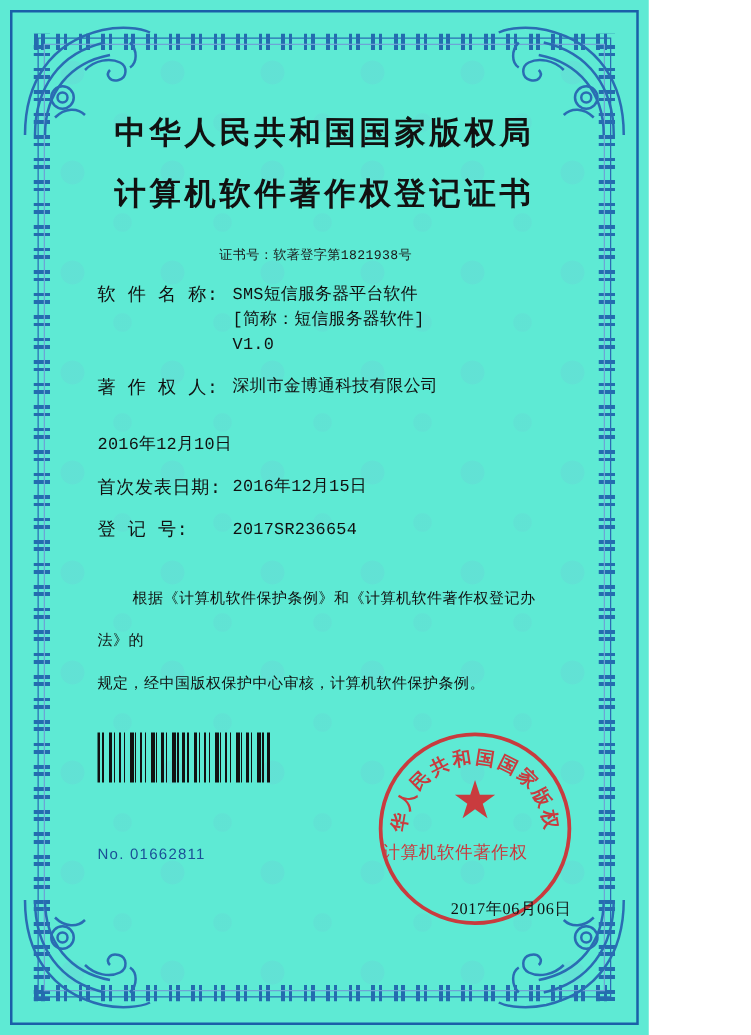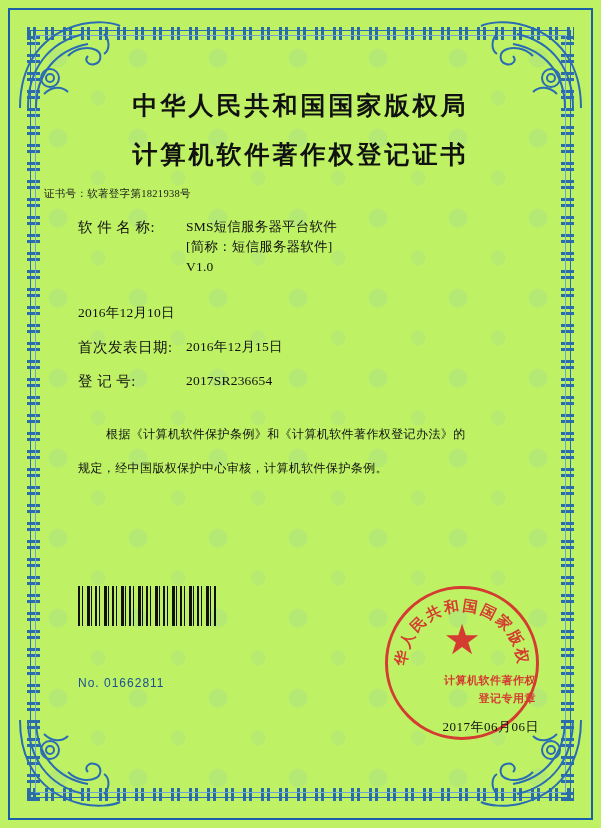--- a/index.html
+++ b/index.html
@@ -8,24 +8,24 @@
     background: #ffffff;
   }
   body {
     width: 601px;
     height: 828px;
     font-family: "Liberation Serif", "DejaVu Serif", serif;
     overflow: hidden;
   }
   .certificate {
     position: relative;
-    width: 601px;
+    width: 519px;
     height: 828px;
     box-sizing: border-box;
-    background: #bef264;
+    background: #5eead4;
     overflow: hidden;
     padding-left: 32px;
   }
 
   
   .border-outer {
     position: absolute;
     left: 8px; top: 8px; right: 8px; bottom: 8px;
     border: 2px solid #1a5fa8;
     box-sizing: border-box;
@@ -94,32 +94,34 @@
   }
   .title-2 {
     font-size: 25px;
     letter-spacing: 3px;
     color: #111;
     font-weight: 700;
     margin-top: 16px;
     font-family: Liberation Serif, serif;
   }
   .cert-no {
-    text-align: left;
+    text-align: center;
     font-size: 10.5px;
     color: #1a1a1a;
-    margin-top: 16px;
+    margin-top: 26px;
     padding-right: 14px;
     letter-spacing: 0.3px;
+    font-family: Liberation Mono, monospace;
   }
 
   .fields {
     margin-top: 16px;
     padding-left: 34px;
     padding-right: 22px;
+    font-family: Liberation Mono, monospace;
   }
   .field-row {
     display: flex;
     align-items: flex-start;
     margin-bottom: 14px;
   }
   .field-label {
     width: 108px;
     flex: 0 0 108px;
     font-size: 14.5px;
@@ -196,23 +198,23 @@
     transform: translateX(-50%);
     font-size: 42px;
     line-height: 42px;
     color: #d8232a;
     font-family: "DejaVu Sans", sans-serif;
   }
   .seal .line1, .seal .line2 {
     position: absolute;
     left: 0;
     width: 100%;
-    text-align: right;
-    font-size: 11px;
-    font-weight: 700;
+    text-align: left;
+    font-size: 14px;
+    font-weight: 400;
     letter-spacing: 0.5px;
     font-family: "DejaVu Sans", sans-serif;
   }
   .seal .line1 { top: 84px; }
   .seal .line2 { top: 102px; }
 
   .issue-date {
     position: absolute;
     right: 62px;
     top: 674px;
@@ -290,20 +292,24 @@
     </div>
 
     <div class="cert-no">证书号：软著登字第1821938号</div>
 
     <div class="fields">
       <div class="field-row">
         <div class="field-label">软 件 名 称:</div>
         <div class="field-value">SMS短信服务器平台软件
 [简称：短信服务器软件]
 V1.0</div>
+      </div>
+      <div class="field-row">
+        <div class="field-label">著 作 权 人:</div>
+        <div class="field-value">深圳市金博通科技有限公司</div>
       </div>
       <div class="gap-row"></div>
       <div class="field-row">
         <div class="field-value">2016年12月10日</div>
       </div>
       <div class="field-row">
         <div class="field-label">首次发表日期:</div>
         <div class="field-value">2016年12月15日</div>
       </div>
       <div class="field-row">
@@ -328,18 +334,17 @@
         <defs>
           <path id="sealArc" d="M 18,78 A 56,56 0 0 1 130,78"></path>
         </defs>
         <text font-size="15" font-weight="bold" fill="#d8232a" font-family="DejaVu Sans, sans-serif" letter-spacing="2.4">
           <textPath href="#sealArc" startOffset="50%" text-anchor="middle">中华人民共和国国家版权局</textPath>
         </text>
       </svg>
     </div>
     <div class="star-glyph">★</div>
     <div class="line1">计算机软件著作权</div>
-    <div class="line2">登记专用章</div>
   </div>
 
   <div class="issue-date">2017年06月06日</div>
 
 </div>
 
 </body></html>

